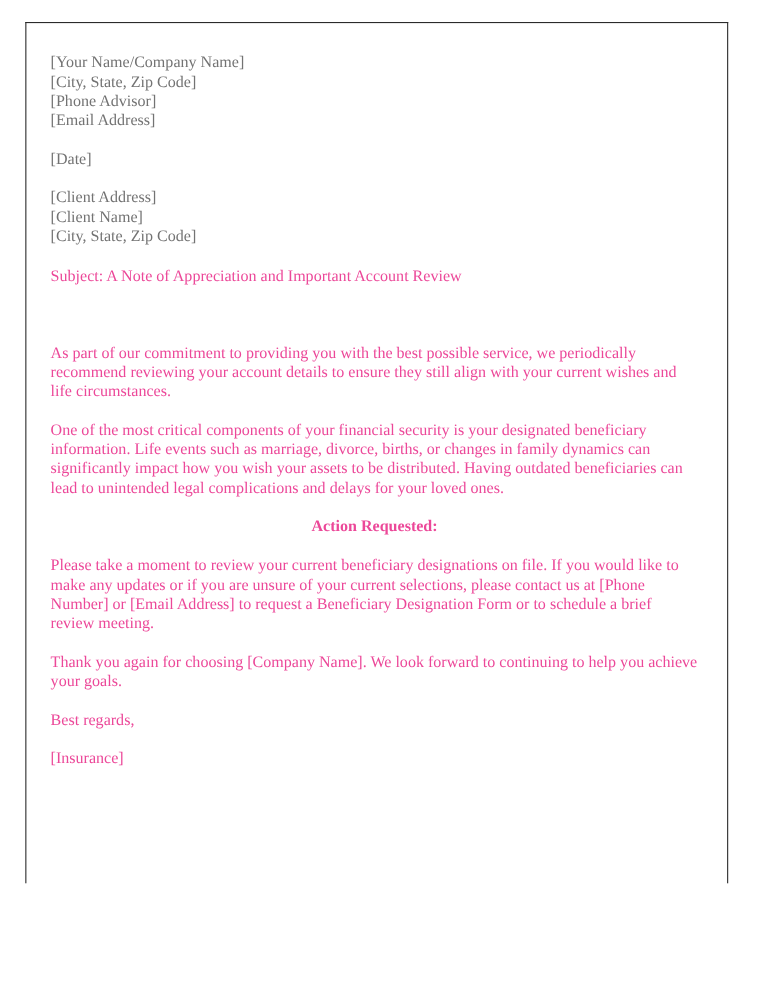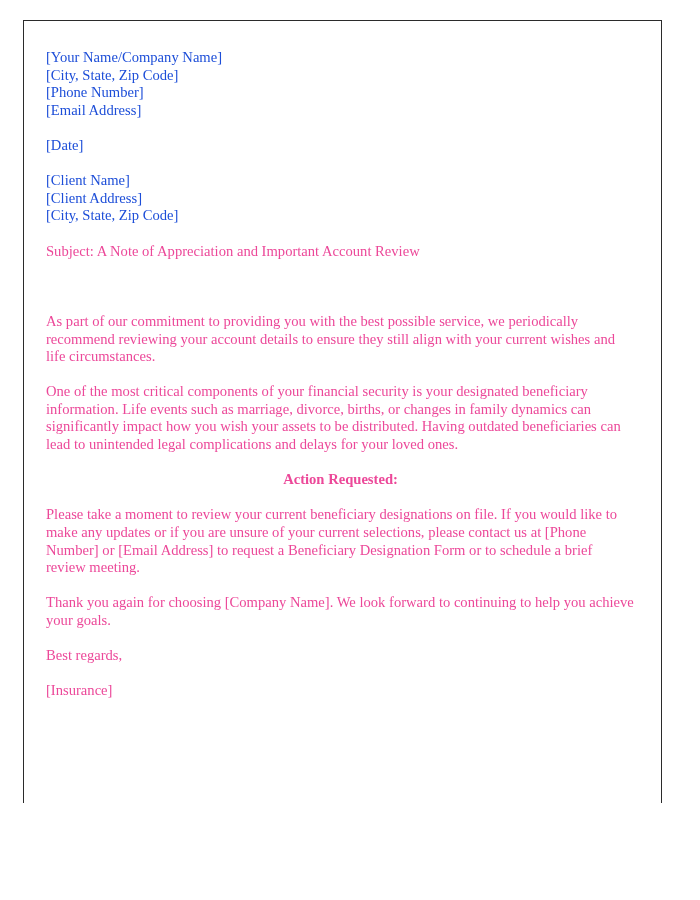--- a/index.html
+++ b/index.html
@@ -30,21 +30,21 @@
   #letter-body {
     position: absolute;
     left: 22px;
     top: 28px;
     width: 589px;
   }
 
   .blk {
     font-size: 14.6px;
     line-height: 17.6px;
-    color: #1d4ed8;
+    color: #737373;
     text-align: left;
   }
 
   .addr-line {
     display: block;
     white-space: nowrap;
   }
 
   .spacer-sm { height: 17.6px; }
 
@@ -64,35 +64,35 @@
 </style>
 </head>
 <body>
 
 <div id="page-frame">
   <div id="letter-body">
 
     <div class="blk">
       <span class="addr-line">[Your Name/Company Name]</span>
       <span class="addr-line">[City, State, Zip Code]</span>
-      <span class="addr-line">[Phone Number]</span>
+      <span class="addr-line">[Phone Advisor]</span>
       <span class="addr-line">[Email Address]</span>
     </div>
 
     <div class="spacer-sm"></div>
 
     <div class="blk">
       <span class="addr-line">[Date]</span>
     </div>
 
     <div class="spacer-sm"></div>
 
     <div class="blk">
+      <span class="addr-line">[Client Address]</span>
       <span class="addr-line">[Client Name]</span>
-      <span class="addr-line">[Client Address]</span>
       <span class="addr-line">[City, State, Zip Code]</span>
     </div>
 
     <div class="spacer-sm"></div>
 
     <p class="para">Subject: A Note of Appreciation and Important Account Review</p>
 
     <div class="para-gap"></div>
 
 

